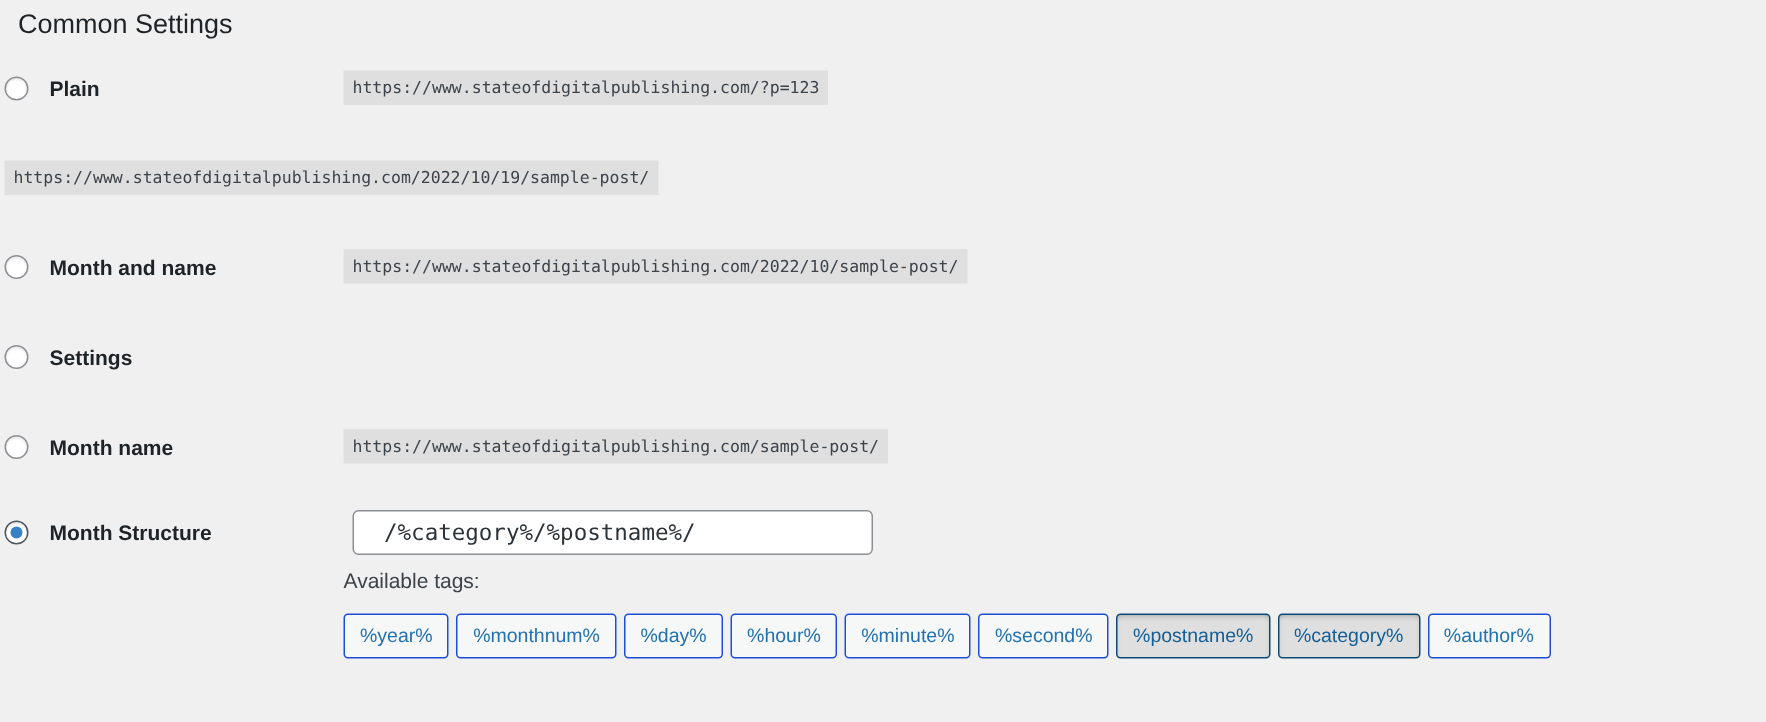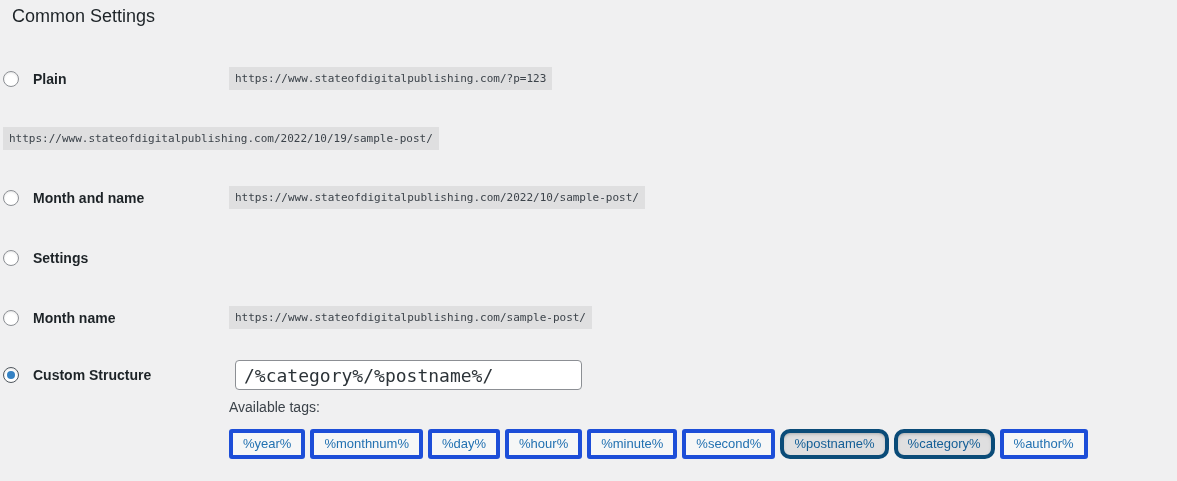--- a/index.html
+++ b/index.html
@@ -11,21 +11,21 @@
     color: #3c434a;
     overflow: hidden;
   }
   .page-title {
     margin: 5px 0 0 12px;
     font-size: 18px;
     line-height: 22px;
     font-weight: 400;
     color: #1d2327;
   }
-  .settings-table { margin-top: 40px; }
+  .settings-table { margin-top: 20px; }
   .setting-row {
     display: flex;
     align-items: flex-start;
     padding-left: 3px;
     margin-bottom: 36px;
   }
   .setting-row.row-post-name { margin-bottom: 30px; }
   .setting-row.row-custom { margin-bottom: 0; }
   .label-cell {
     width: 226px;
@@ -81,23 +81,23 @@
     align-items: center;
     height: 30px;
   }
   .structure-input {
     margin-left: 6px;
     width: 347px;
     height: 30px;
     border: 1px solid #8c8f94;
     border-radius: 4px;
     background: #fff;
-    padding: 0 8px;
+    padding: 0 20px;
     font-family: "DejaVu Sans Mono", monospace;
-    font-size: 18px;
+    font-size: 15px;
     color: #2c3338;
     box-shadow: 0 0 0 transparent;
   }
   .available-tags-label {
     margin-top: 9px;
     font-size: 14px;
     line-height: 17px;
     color: #3c434a;
   }
   .tags-row {
@@ -109,31 +109,30 @@
   .tag-button {
     display: inline-flex;
     align-items: center;
     height: 30px;
     padding: 0 10px;
     font-family: "Liberation Sans", sans-serif;
     font-size: 13px;
     line-height: 28px;
     color: #2271b1;
     background: #f6f7f7;
-    border: 4px solid #1d4ed8;
+    border: 1px solid #1d4ed8;
     border-radius: 3px;
     cursor: pointer;
     white-space: nowrap;
   }
   .tag-button[data-active] {
     background: #dfdfe0;
     border-color: #0a4b78;
     color: #135e96;
     box-shadow: inset 0 2px 5px -3px rgba(0,0,0,.5);
-    border-radius: 10px;
   }
 </style>
 </head>
 <body>
 
 <h2 class="page-title">Common Settings</h2>
 
 <div class="settings-table">
 
   <div class="setting-row">
@@ -175,21 +174,21 @@
       <span class="row-label">Month name</span>
     </div>
     <div class="value-cell">
       <span class="url-code">https://www.stateofdigitalpublishing.com/sample-post/</span>
     </div>
   </div>
 
   <div class="setting-row row-custom">
     <div class="label-cell">
       <input type="radio" name="permalink" class="radio" checked="true" style="">
-      <span class="row-label">Custom Structure</span>
+      <span class="row-label">Month Structure</span>
     </div>
     <div class="value-cell">
       <div class="custom-line">
         <input type="text" class="structure-input" value="/%category%/%postname%/" style="">
       </div>
       <div class="available-tags-label">Available tags:</div>
       <div class="tags-row">
         <button type="button" class="tag-button">%year%</button>
         <button type="button" class="tag-button">%monthnum%</button>
         <button type="button" class="tag-button">%day%</button>

